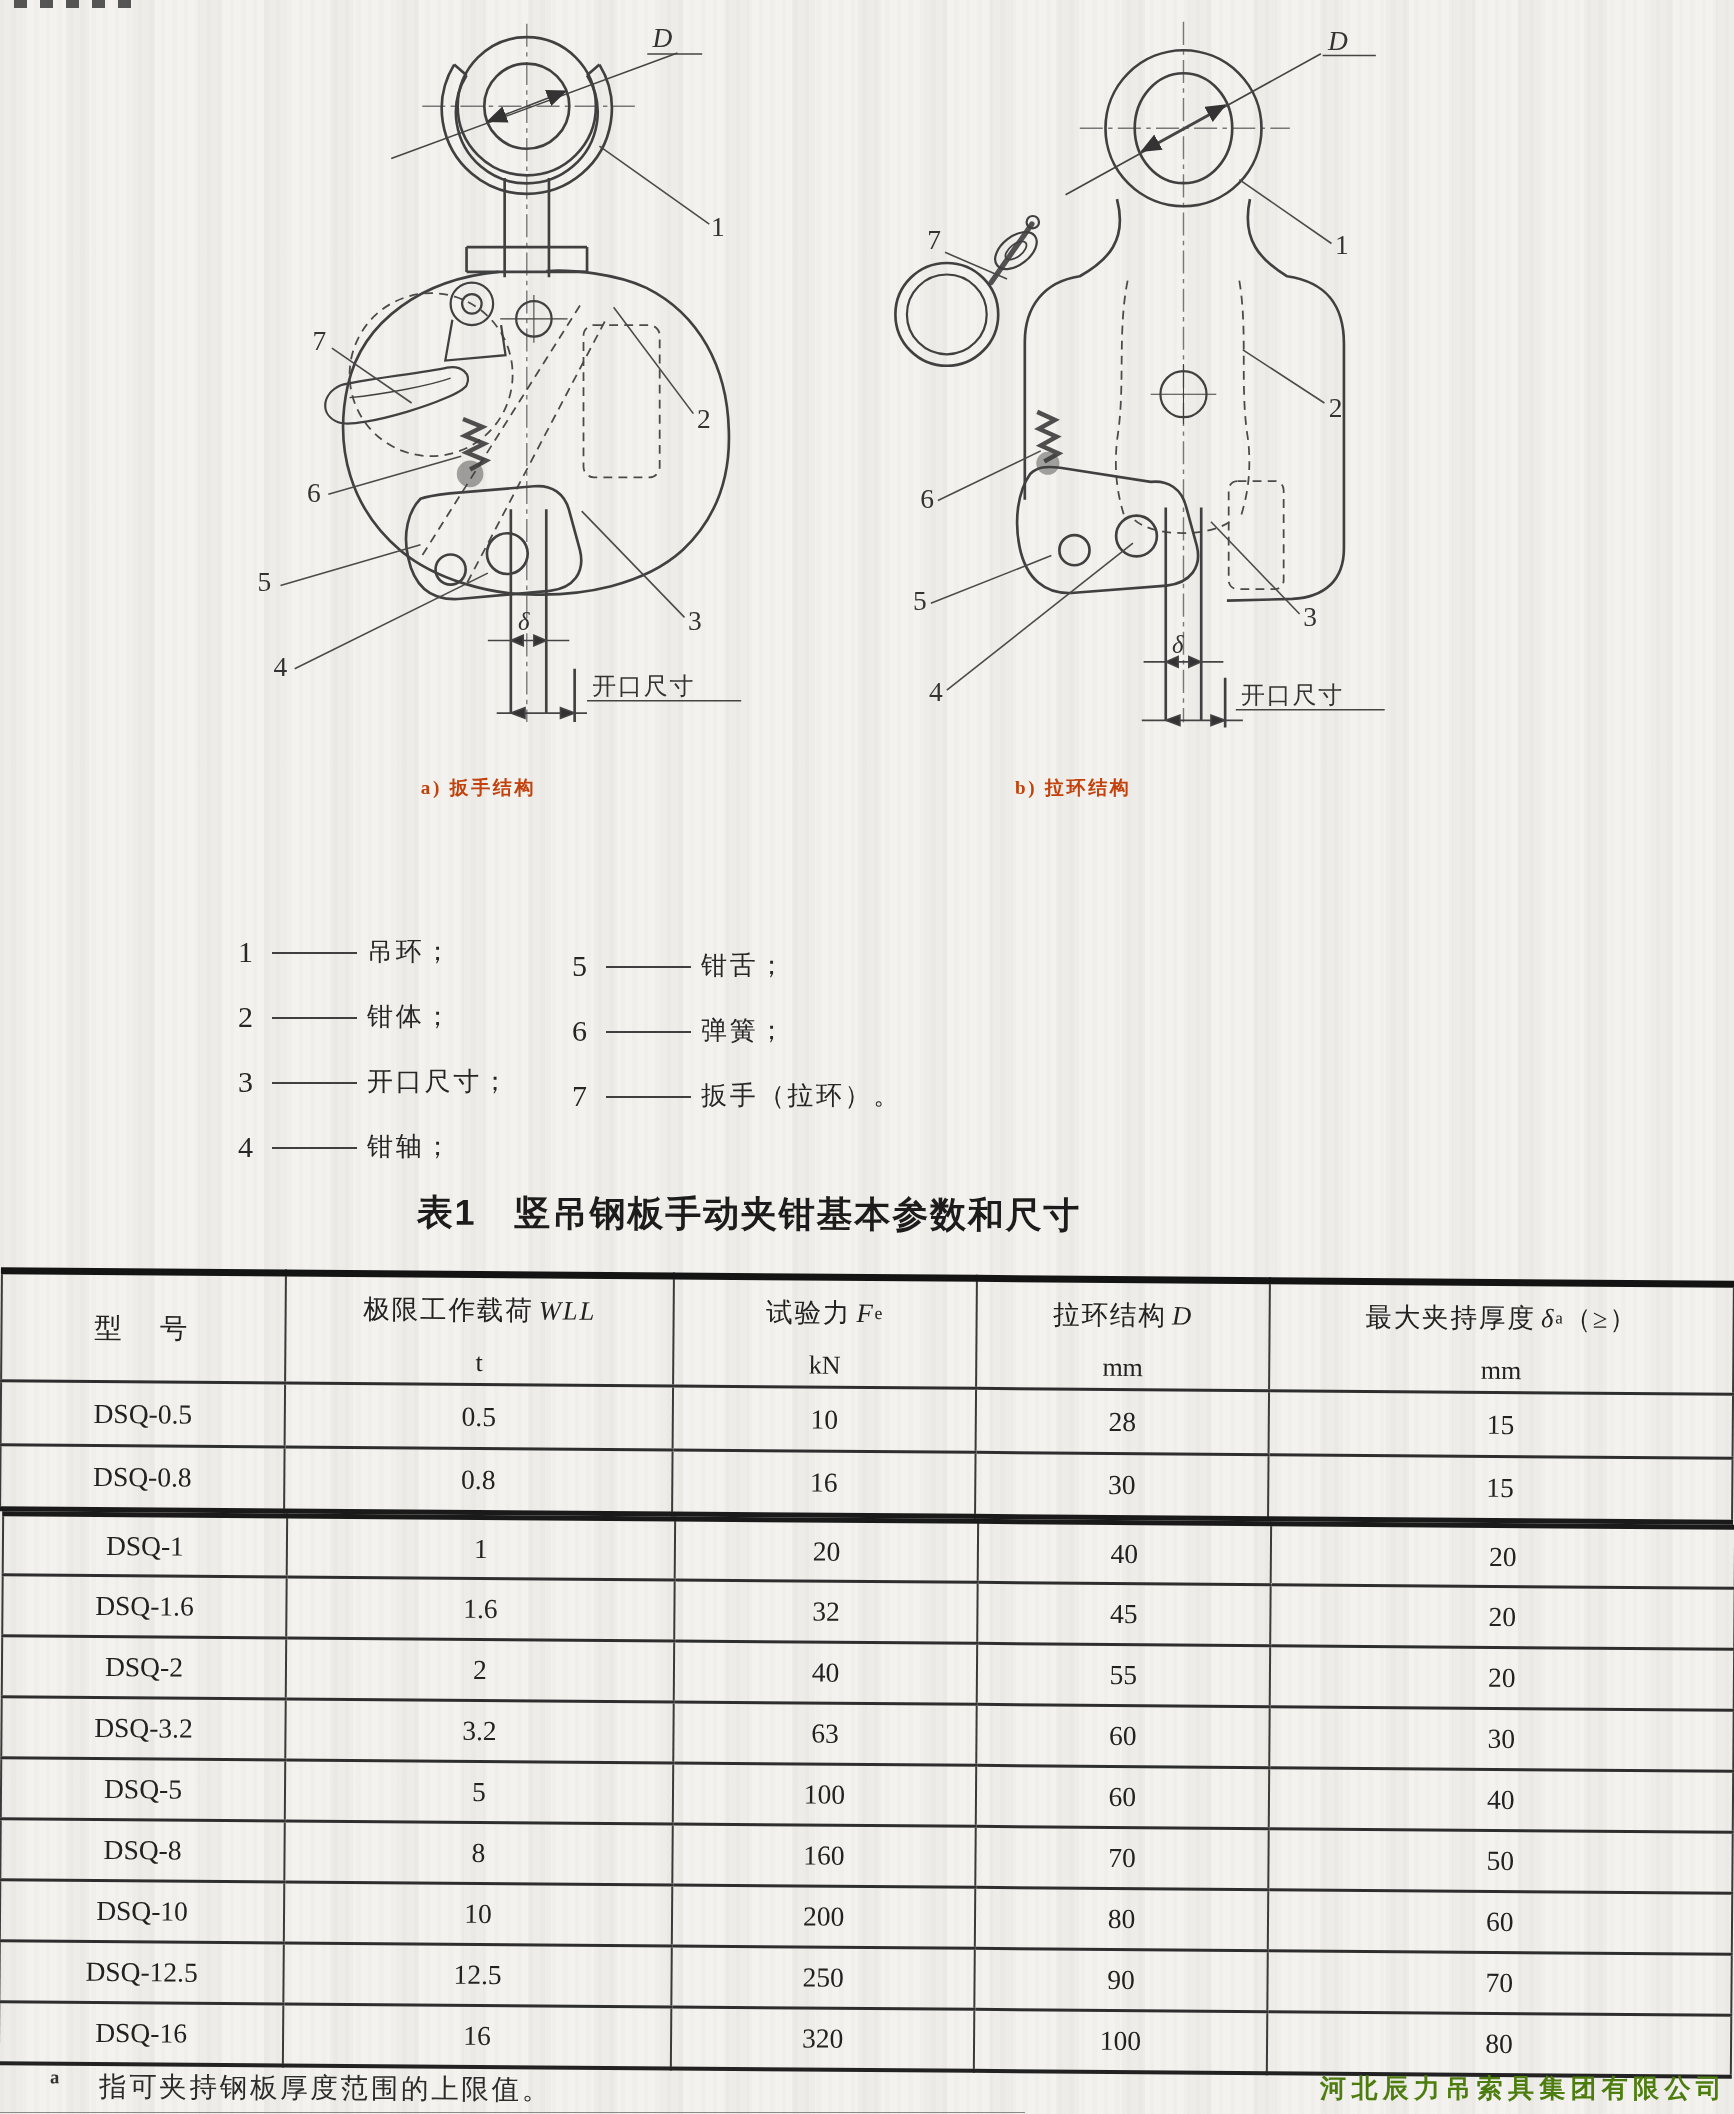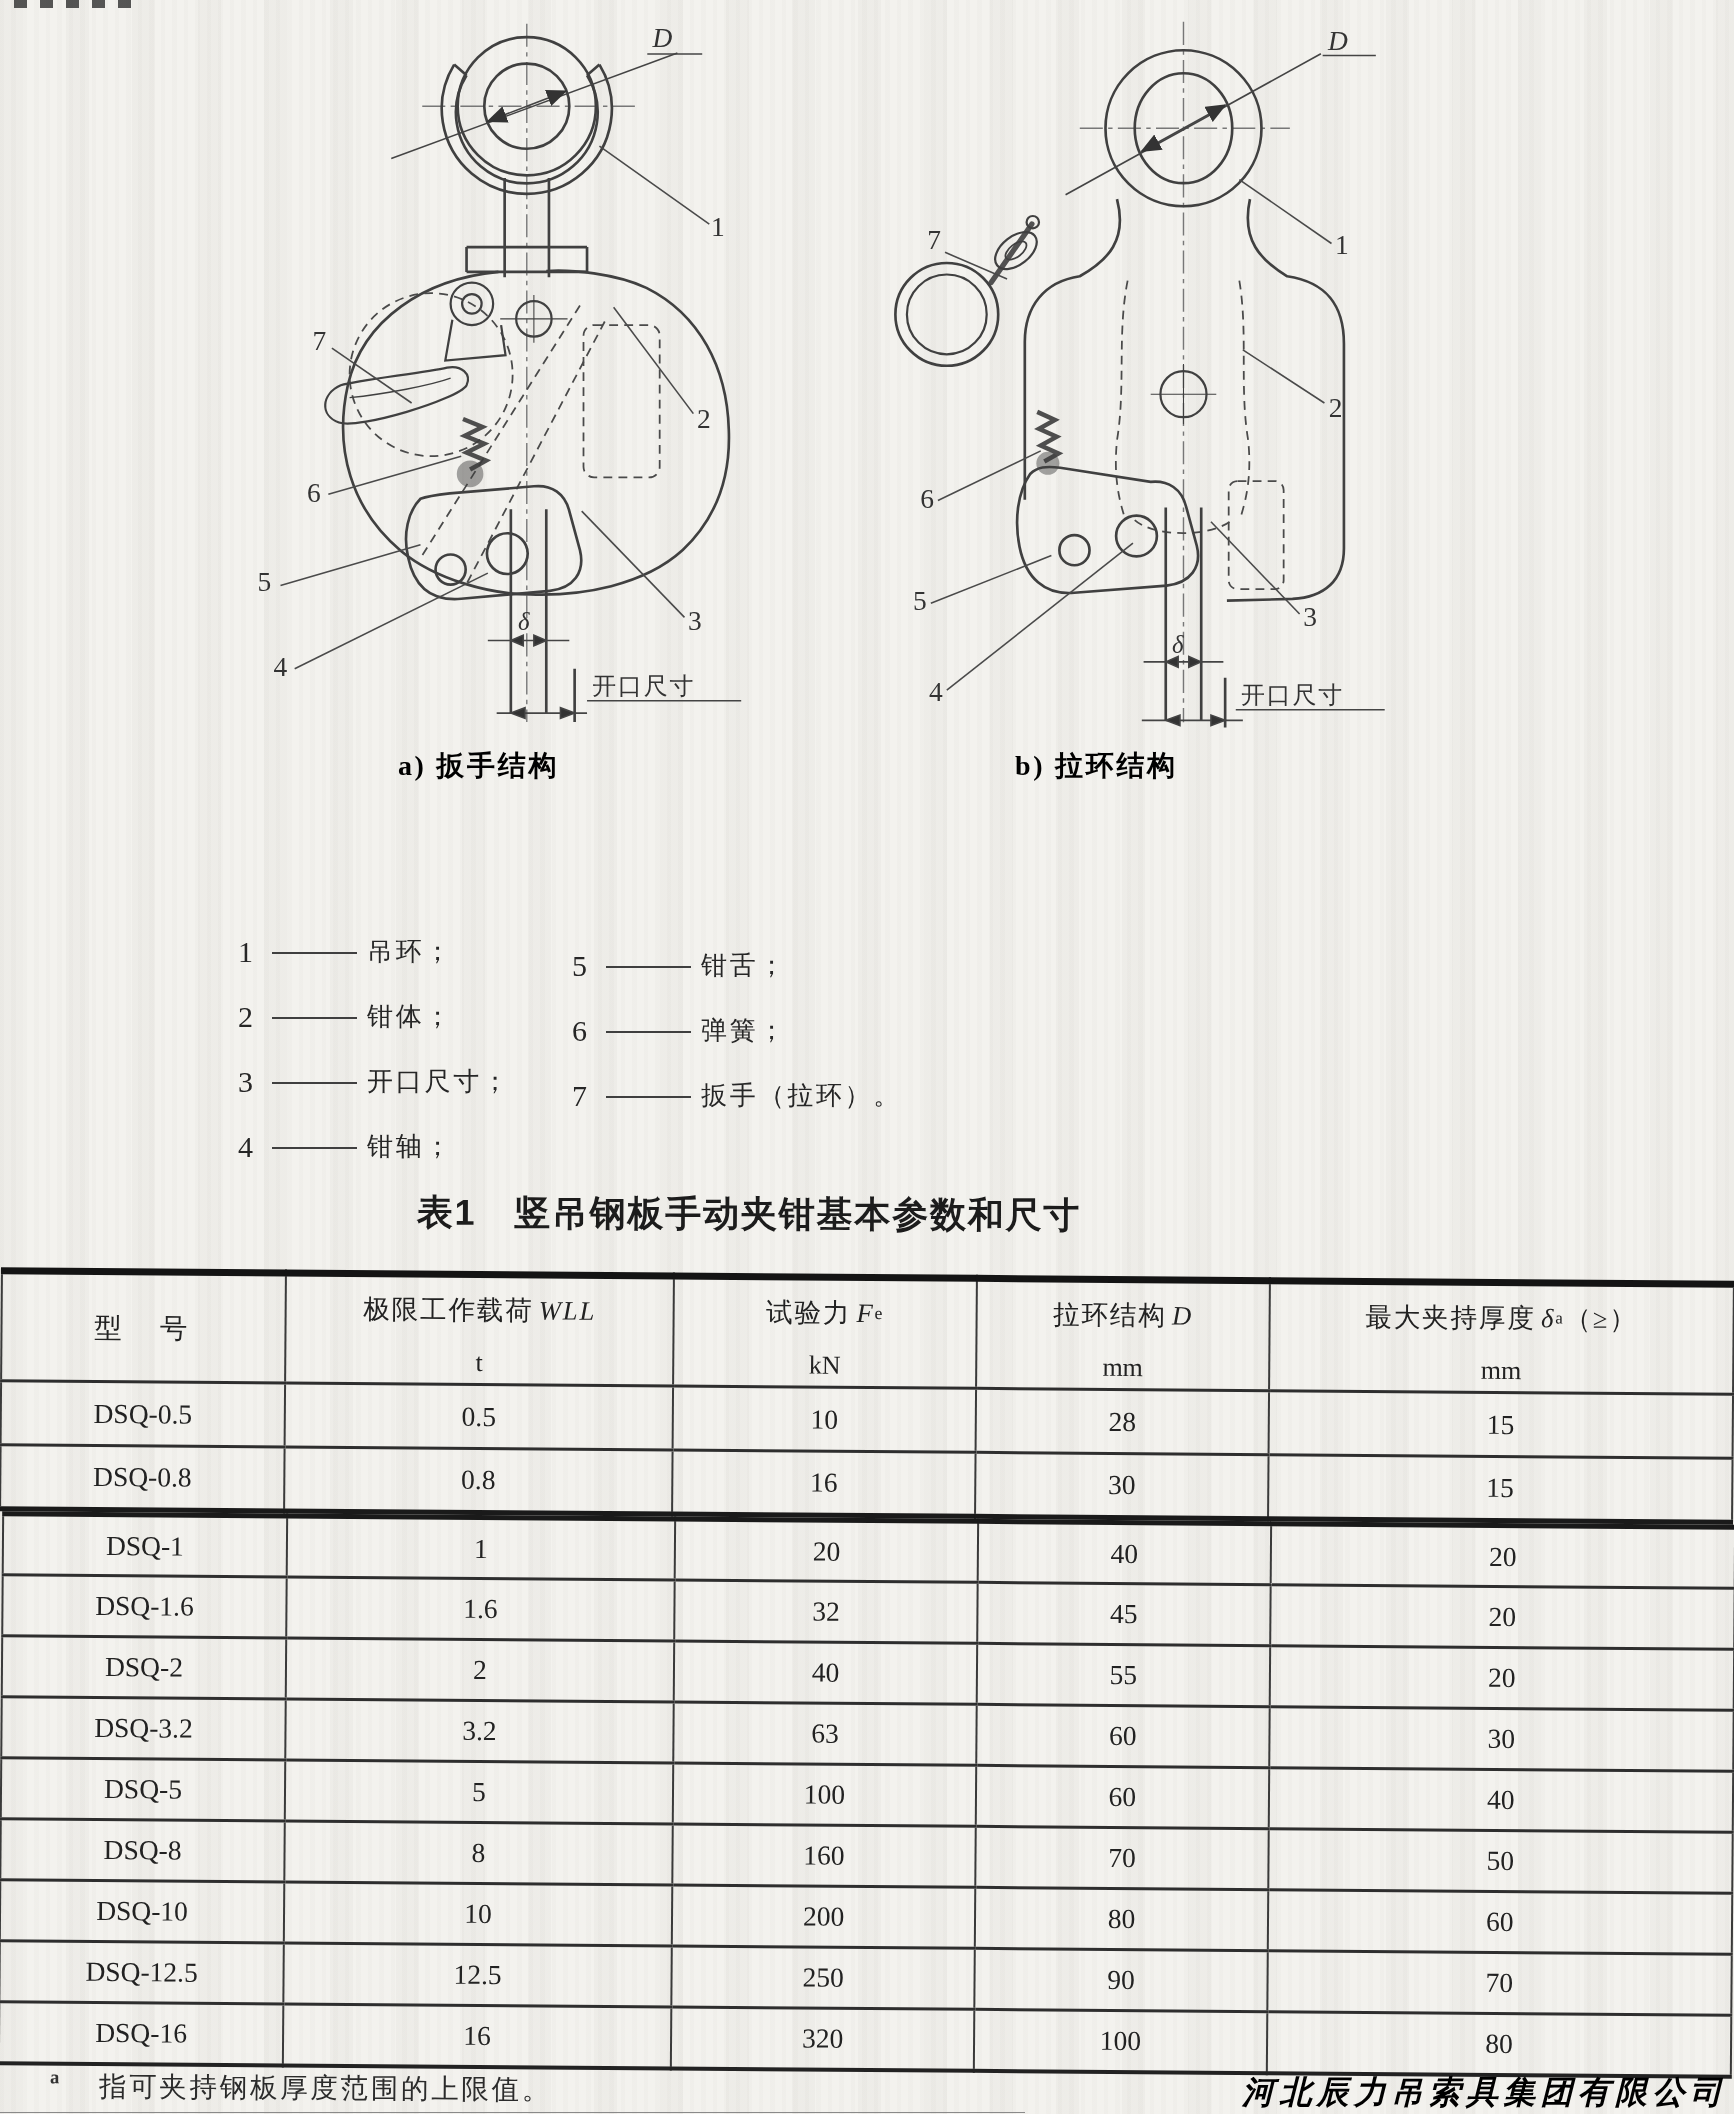--- a/index.html
+++ b/index.html
@@ -4,21 +4,21 @@
 <style>
   html,body{margin:0;padding:0;background:#d8d6d2;}
   .page{position:relative;width:1734px;height:2115px;background:#f3f2ee;overflow:hidden;
         font-family:"Liberation Serif","DejaVu Serif",serif;color:#262626;}
   .page::before{content:"";position:absolute;inset:0;pointer-events:none;
         background:
           repeating-linear-gradient(90deg,rgba(70,62,50,.03) 0 23px,rgba(70,62,50,0) 23px 66px),
           repeating-linear-gradient(90deg,rgba(70,62,50,.02) 0 4.4px,rgba(70,62,50,0) 4.4px 11.5px);}
   svg{position:absolute;}
   svg text{font-family:"Liberation Serif","DejaVu Serif",serif;fill:#333;}
-  .cap{position:absolute;font-size:28px;font-weight:600;letter-spacing:2.7px;color:#000000;}
+  .cap{position:absolute;font-size:19px;font-weight:600;letter-spacing:2.7px;color:#c2410c;margin-top:28px;}
   
   .legend{position:absolute;}
   .lg-item{display:flex;align-items:center;height:65px;}
   .lg-num{font-size:30px;min-width:30px;}
   .lg-dash{width:85px;border-top:2.7px solid #3f3f3f;margin:3.5px 10.6px 0 3.5px;}
   .lg-label{font-size:26px;letter-spacing:2.7px;}
   
   .tbl-title{position:absolute;top:1190px;left:0;width:1498px;text-align:center;
         font-family:"Liberation Sans","DejaVu Sans",sans-serif;font-weight:700;font-size:36px;
         letter-spacing:1.8px;transform:rotate(.25deg);color:#1c1c1c;}
@@ -37,22 +37,22 @@
   th .h-unit{height:41px;display:flex;align-items:center;justify-content:center;font-size:26px;}
   th .h-single{height:105px;display:flex;align-items:center;justify-content:center;font-size:27.5px;letter-spacing:5.3px;}
   .sym{font-style:italic;margin-left:5.3px;text-align:center;}
   th sub{font-size:17.7px;}
   th sup{font-size:17px;}
   
   .footnote{position:absolute;top:2067px;left:0;width:1734px;height:46px;transform:rotate(.4deg);}
   .footnote sup{position:absolute;left:50px;top:5.3px;font-size:18.6px;font-weight:700;color:#333;}
   .footnote .fn-text{position:absolute;left:99px;top:7px;font-size:27.5px;letter-spacing:2.7px;color:#2b2b2b;}
   .bottom-rule{position:absolute;top:2112px;left:0;width:1025px;border-top:1.8px solid #8a8a8a;}
-  .watermark{position:absolute;top:2071px;right:7px;font-size:32px;font-weight:700;font-style:italic;
-        letter-spacing:5.3px;color:#000000;}
+  .watermark{position:absolute;top:2071px;right:7px;font-size:26px;font-weight:700;
+        letter-spacing:5.3px;color:#4d7c0f;}
   .top-artifact{position:absolute;top:0;left:14px;width:117px;height:8px;opacity:.8;
         background:repeating-linear-gradient(90deg,#2e2e2e 0 13.3px,transparent 13.3px 26px);}
 </style>
 </head>
 <body>
 
 <div class="page">
   <div class="top-artifact"></div>
 
   <svg style="left:199px;top:13.3px" width="567" height="718" viewBox="0 0 640 810">

